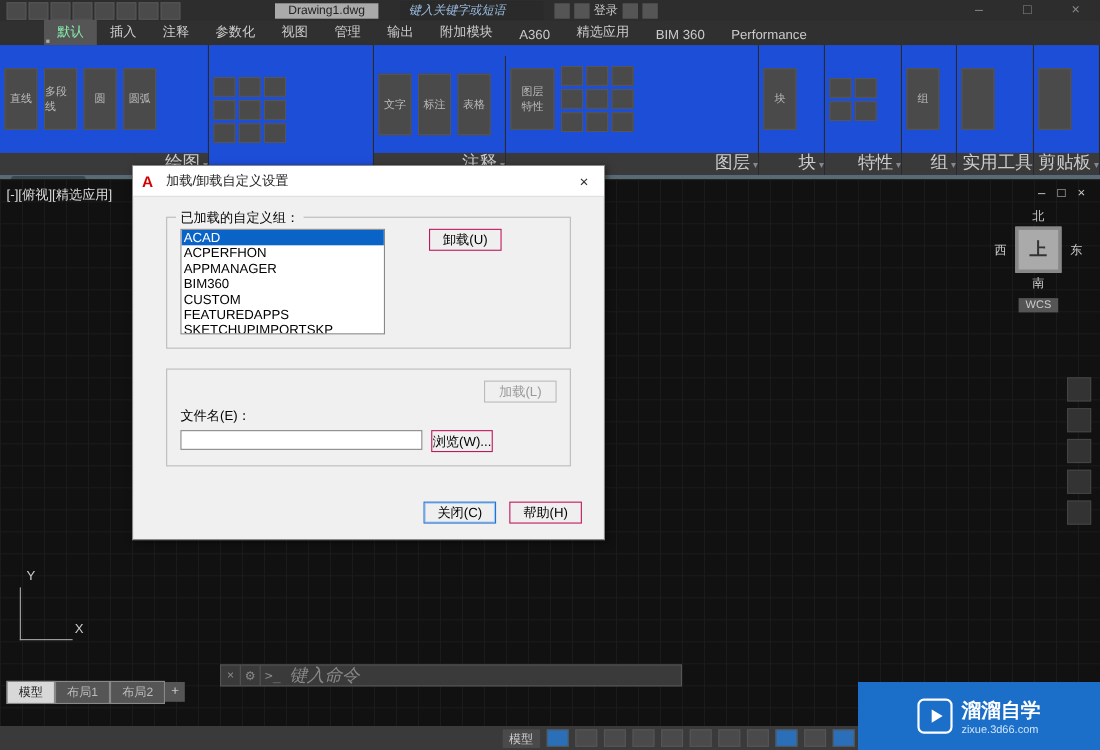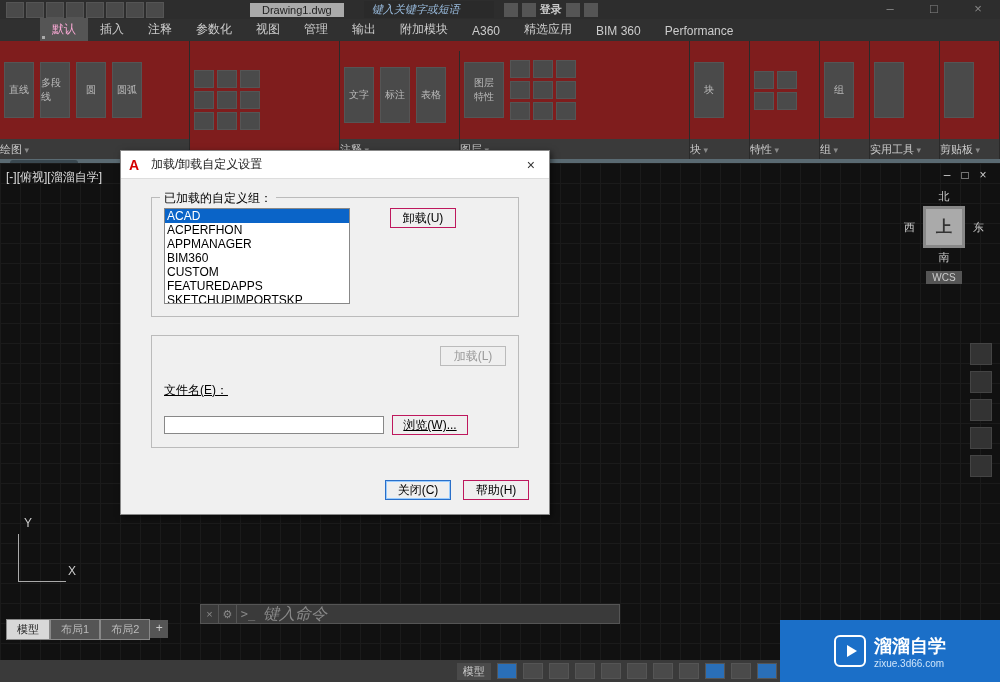--- a/index.html
+++ b/index.html
@@ -4,36 +4,36 @@
 <style>
 * { box-sizing: border-box; margin: 0; padding: 0; font-family: "Microsoft YaHei", SimSun, Arial, sans-serif; }
 body { width: 1000px; height: 682px; background: #333; overflow: hidden; position: relative; }
 
 
 .title-bar { height: 19px; background: #2d2d2d; display: flex; align-items: center; }
 .qat { display: flex; gap: 2px; padding: 0 6px; }
 .qat span { width: 18px; height: 16px; background: #4a4a4a; display:inline-block; border:1px solid #555;}
 .doc-title-tab { background:#aaa; color:#222; font-size:11px; padding:1px 12px; margin-left:80px;}
 .search-box { background:#2a2a2a; color:#9bd; font-size:11px; padding:1px 8px; margin-left:20px; width:130px; font-style:italic;}
-.account-area { margin-left:10px; color:#ccc; font-size:11px; display:flex; align-items:center; gap:4px;font-weight:bold;}
+.account-area { margin-left:10px; color:#ccc; font-size:11px; display:flex; align-items:center; gap:4px;}
 .account-area .ic{width:14px;height:14px;background:#555;}
 .win-controls { margin-left:auto; display:flex;}
 .win-controls .wc{ width:44px; height:19px; color:#888; font-size:13px; text-align:center; line-height:17px;}
 
 
 .ribbon-tabs { height: 22px; background: #303030; display: flex; align-items: flex-end; padding-left: 40px; gap: 0;}
 .ribbon-tabs .tab { color: #ccc; font-size: 12px; padding: 3px 12px; cursor:pointer;}
-.ribbon-tabs .tab.active { background: #555; color: #f9a8d4; position:relative;text-align:right;}
+.ribbon-tabs .tab.active { background: #555; color: #86efac; position:relative;text-align:right;}
 .ribbon-tabs .tab.active::before{content:'';position:absolute;left:2px;bottom:2px;width:3px;height:3px;background:#aaa;}
 
 
-.ribbon { height: 118px; background: #7f1d1d; display: flex; }
+.ribbon { height: 118px; background: #1d4ed8; display: flex; }
 .panel { border-right: 1px solid #2a2a2a; display:flex; flex-direction:column; position:relative;}
 .panel-body{flex:1; display:flex; align-items:center; padding:4px; gap:6px;}
-.panel-label{ height:20px; background:#3a3a3a; color:#ccc; font-size:11px; text-align:left; line-height:20px;}
+.panel-label{ height:20px; background:#3a3a3a; color:#ccc; font-size:16px; text-align:right; line-height:20px;}
 .panel-label::after{content:' ▾'; font-size:9px; color:#888;}
 .bigbtn{ width:30px; height:56px; background:#4a4a4a; border:1px solid #555; display:flex; flex-direction:column; align-items:center; justify-content:center; color:#bbb; font-size:10px;}
 .smallgrid{ display:grid; grid-template-columns:repeat(3,20px); gap:3px;}
 .smallgrid span{width:20px;height:18px;background:#4a4a4a;border:1px solid #555;}
 
 
 .doc-tabs{ height:24px; background:#5a6a72; display:flex; align-items:flex-end; padding-left:10px;}
 .doc-tabs .dtab{ background:#3a4850; color:#ccc; font-size:12px; padding:3px 22px; border-radius:3px 3px 0 0; margin-right:2px;}
 .doc-tabs .dtab.ghost{ background:#4a5860; opacity:.5;}
 
@@ -92,21 +92,21 @@
 .dialog-body{padding:18px 30px 8px 30px;}
 .group{border:1px solid #bbb;padding:10px 12px 12px 12px;margin-bottom:18px;position:relative;}
 .group-label{position:absolute;top:-8px;left:8px;background:#f0f0f0;font-size:12px;padding:0 4px;}
 .listbox{width:186px;height:96px;border:1px solid #888;background:#fff;font-family:SimSun,monospace;font-size:12px;overflow:hidden;}
 .listbox .li{padding:0 2px;line-height:14px;white-space:nowrap;}
 .listbox .li.selected{background:#0a64c8;color:#fff;}
 .dlgbtn{width:66px;height:20px;font-size:12px;border:1px solid #be185d;background:#efefef;cursor:pointer;text-align:center;line-height:18px;}
 .dlgbtn.disabled{color:#999;border-color:#bbb;}
 .dlgbtn.primary{border:1px solid #2a6fc8;box-shadow:0 0 0 1px #9cf inset;}
 .group-row{display:flex;align-items:flex-start;gap:40px;}
-.field-row{display:flex;align-items:center;gap:8px;margin-top:16px;text-decoration:underline;}
+.field-row{display:flex;align-items:flex-start;gap:8px;margin-top:4px;}
 .txtinput{border:1px solid #888;background:#fff;height:18px;width:220px;}
 .btnrow{display:flex;justify-content:flex-end;gap:12px;padding:6px 20px 14px 0;}
 </style>
 </head>
 <body>
 
 <div class="title-bar">
   <div class="qat">
     <span></span>
     <span></span>
@@ -235,21 +235,21 @@
     <div class="panel-label">剪贴板</div>
   </div>
 </div>
 
 <div class="doc-tabs">
   <div class="dtab">开始</div>
   <div class="dtab ghost">Drawing1*</div>
 </div>
 
 <div class="draw-area">
-  <div class="view-label">[-][俯视][溜溜自学]</div>
+  <div class="view-label">[-][俯视][精选应用]</div>
   <div class="view-ctrls">
     <span>–</span>
     <span>□</span>
     <span>×</span>
   </div>
 
   <div class="viewcube">
     <div>北</div>
     <div style="display:flex;align-items:center;justify-content:center;gap:4px;">
       <span>西</span>
@@ -346,21 +346,21 @@
     <div class="group">
       <div class="group-row" style="flex-direction:column;gap:0;align-items:stretch;">
         <div style="display:flex;justify-content:flex-end;">
             <div class="dlgbtn disabled">加载(L)</div>
           </div>
         <div class="field-row">
           <span style="font-size:12px;">文件名(E)：</span>
         </div>
         <div class="field-row">
           <div class="txtinput"></div>
-          <div class="dlgbtn" style="width:76px;">浏览(W)...</div>
+          <div class="dlgbtn" style="width:56px;">浏览(W)...</div>
         </div>
       </div>
     </div>
   </div>
   <div class="btnrow">
     <div class="dlgbtn primary">关闭(C)</div>
     <div class="dlgbtn">帮助(H)</div>
   </div>
 </div>
 

